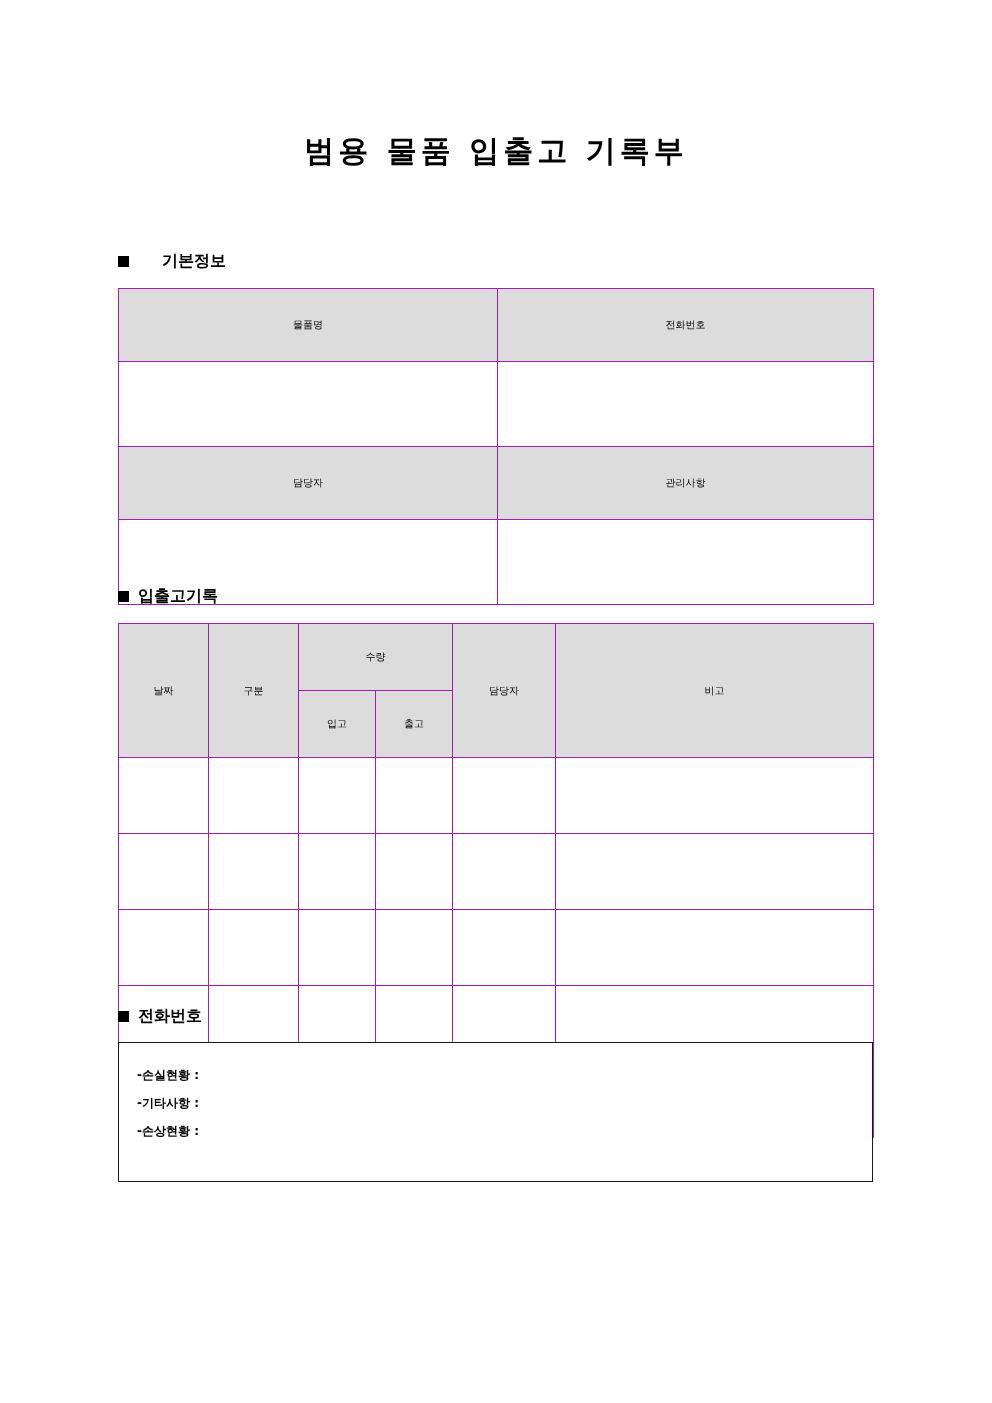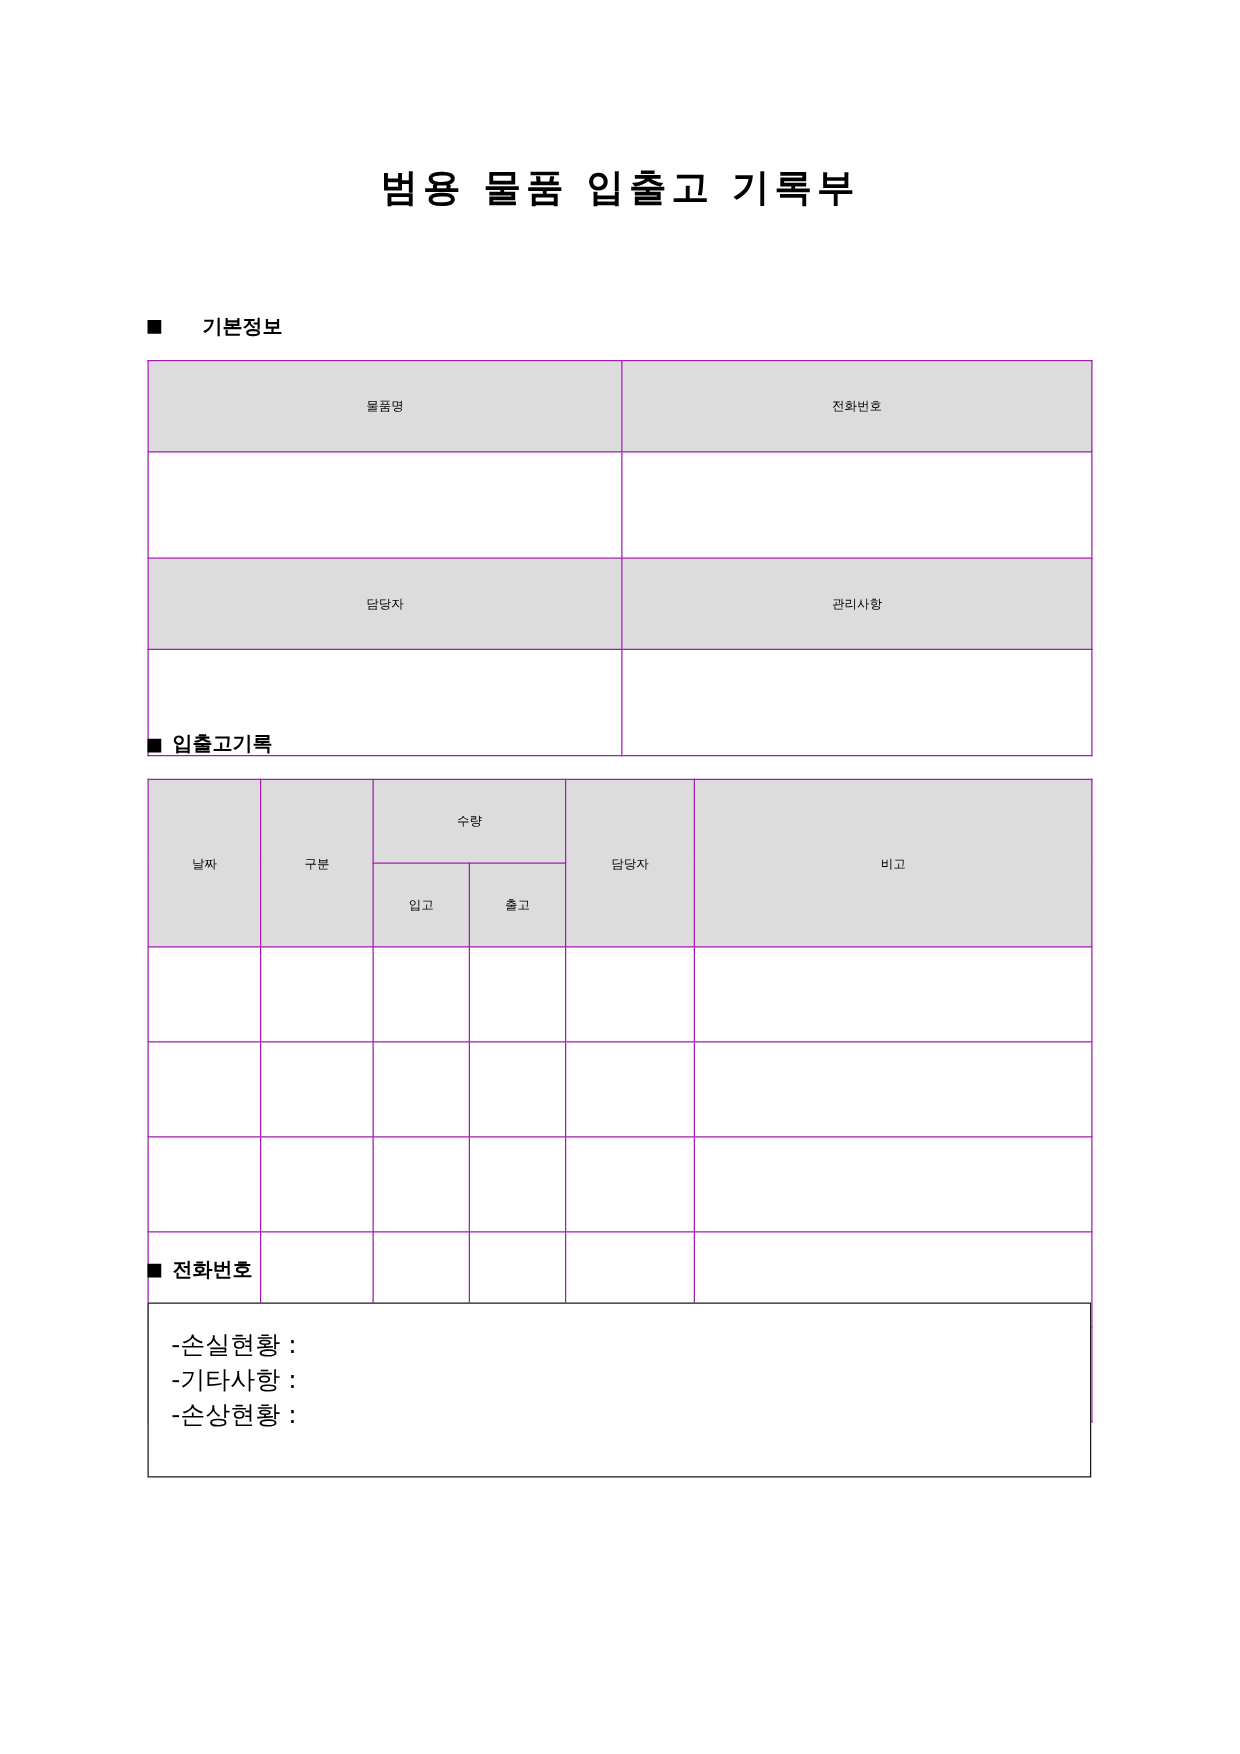--- a/index.html
+++ b/index.html
@@ -109,23 +109,24 @@
     left: 118px;
     top: 1042px;
     width: 755px;
     height: 140px;
     border: 1.5px solid #1a1a1a;
     box-sizing: border-box;
     background: #ffffff;
     padding: 18px 0 0 18px;
   }
   .note-line {
-    font-size: 20px;
+    font-size: 12px;
     line-height: 28px;
     white-space: pre;
+    font-weight: bold;
   }
 </style>
 </head>
 <body>
 
 <div class="page">
 
   <div class="doc-title">범용 물품 입출고 기록부</div>
 
   <div class="section-heading" id="heading-basic">

